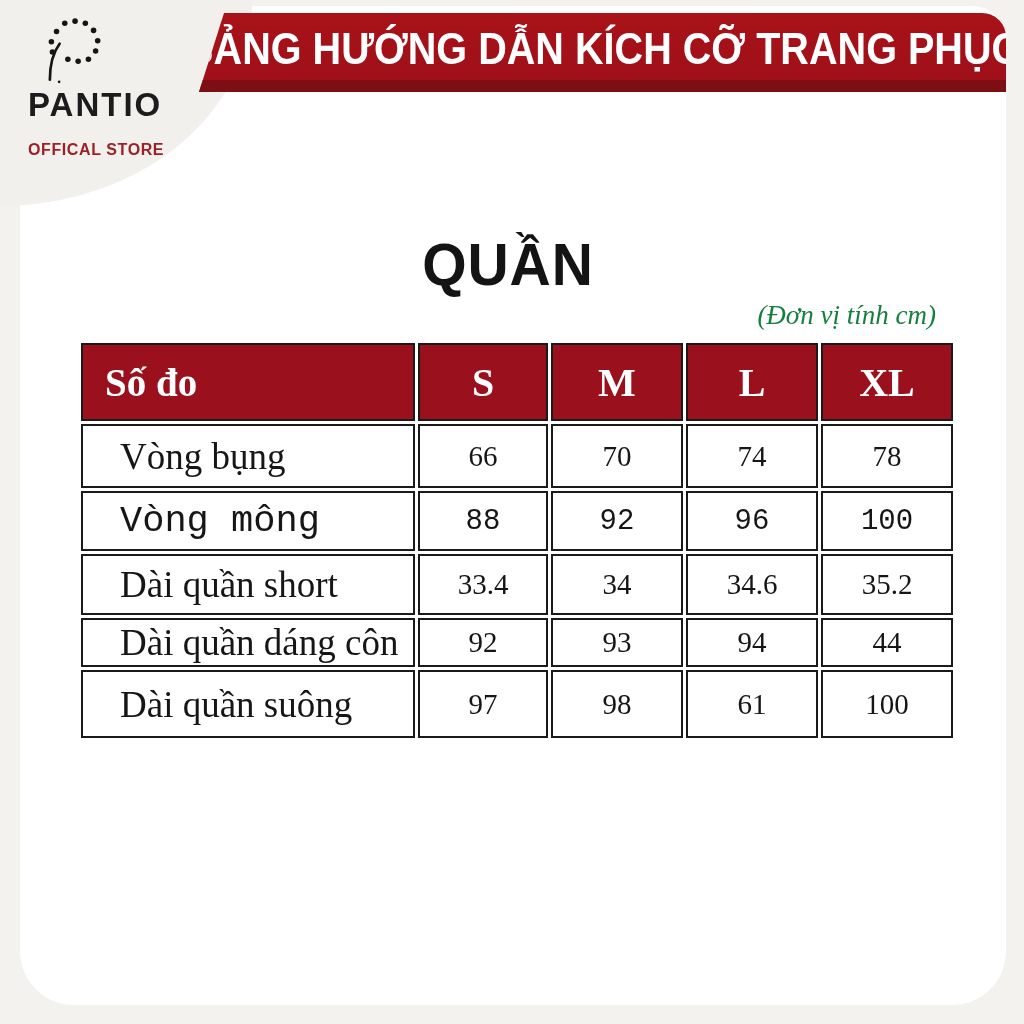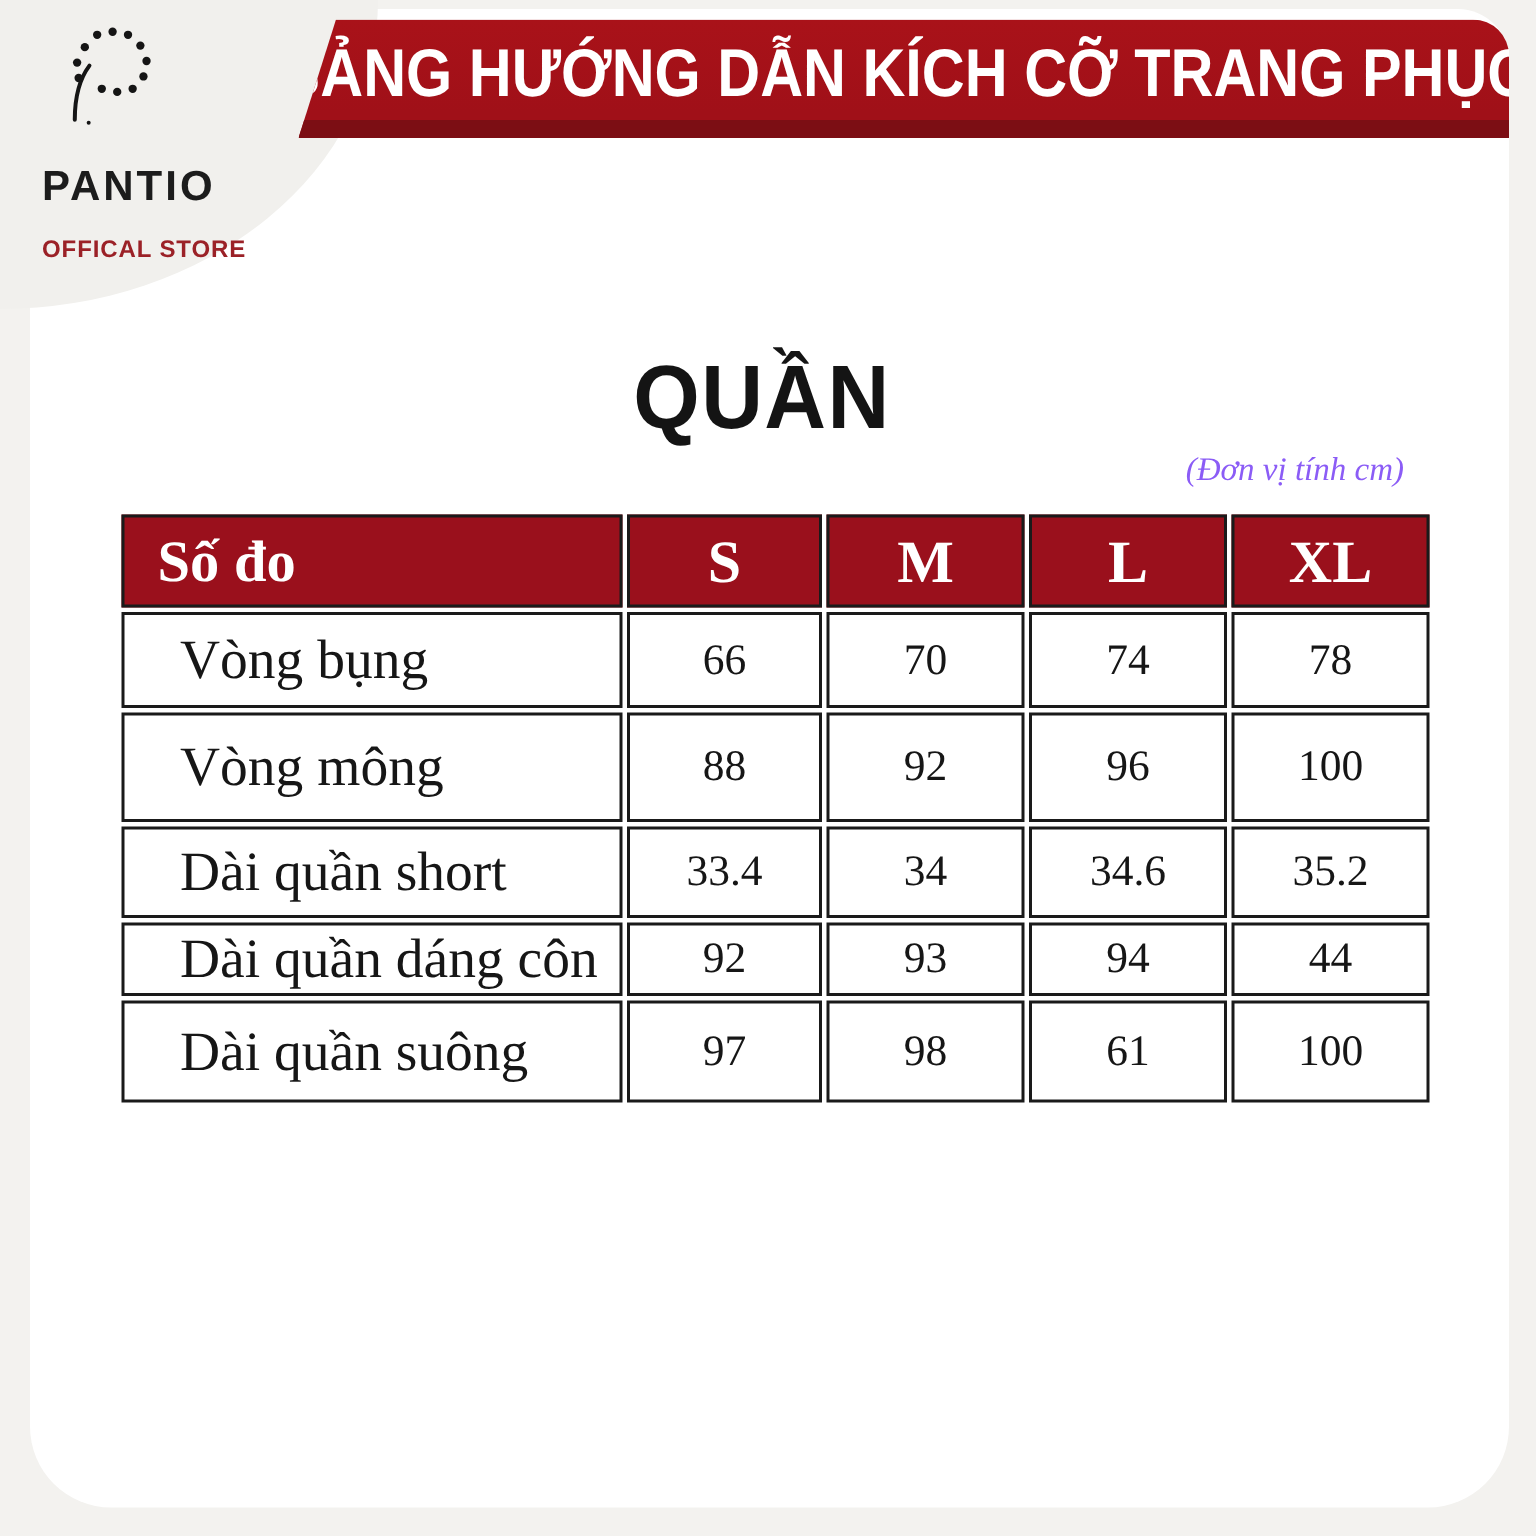--- a/index.html
+++ b/index.html
@@ -24,22 +24,22 @@
     position:absolute;left:0;top:0;
     width:252px;height:206px;
     background:#f1f0ed;
     border-bottom-right-radius:100% 100%;
   }
 
   
   .logo{position:absolute;left:28px;top:16px;width:190px;}
   .logo-mark{display:block;margin-left:14px;}
   .logo-brand{
-    font-size:28px;font-weight:bold;color:#1c1c1c;
-    letter-spacing:2px;line-height:1;margin-top:22px;
+    font-size:33px;font-weight:bold;color:#1c1c1c;
+    letter-spacing:2px;line-height:1;margin-top:0;
     font-family:"Liberation Sans",sans-serif;
   }
   .logo-sub{
     font-size:16px;font-weight:bold;color:#9b2127;
     letter-spacing:0.6px;line-height:1;margin-top:21px;
     font-family:"Liberation Sans",sans-serif;
   }
 
   
   .banner{
@@ -67,21 +67,21 @@
     position:absolute;left:78px;top:230px;width:860px;
     text-align:center;
     font-size:60px;font-weight:bold;color:#141414;
     letter-spacing:1px;
     transform:scaleX(0.95);
   }
   .unit-note{
     position:absolute;left:78px;top:300px;width:858px;
     text-align:right;
     font-family:"Liberation Serif",serif;
-    font-style:italic;font-size:22px;color:#8b5cf6;
+    font-style:italic;font-size:27px;color:#15803d;
   }
 
   
   .size-table-wrap{position:absolute;left:78px;top:340px;}
   table.size{
     border-collapse:separate;border-spacing:3px;
     table-layout:fixed;width:860px;
     font-family:"Liberation Serif",serif;
   }
   .size th,.size td{
@@ -96,23 +96,23 @@
   .size thead th.measure-head{
     text-align:left;padding-left:22px;font-size:39px;
   }
   .size td.row-label{
     text-align:left;padding-left:37px;font-size:37px;color:#161616;
     background:#ffffff;
   }
   .size td.cell-val{
     text-align:center;font-size:29px;color:#161616;background:#ffffff;
   }
-  tr.r-head{height:62px;margin-left:16px;}
+  tr.r-head{height:78px;margin-left:16px;}
   tr.r-0{height:64px;}
-  tr.r-1{height:73px;}
+  tr.r-1{height:60px;font-family:Liberation Mono, monospace;}
   tr.r-2{height:61px;margin-left:35px;}
   tr.r-3{height:48px;}
   tr.r-4{height:68px;}
 </style>
 </head>
 <body>
 
 <div class="stage">
 
   <div class="card"></div>

